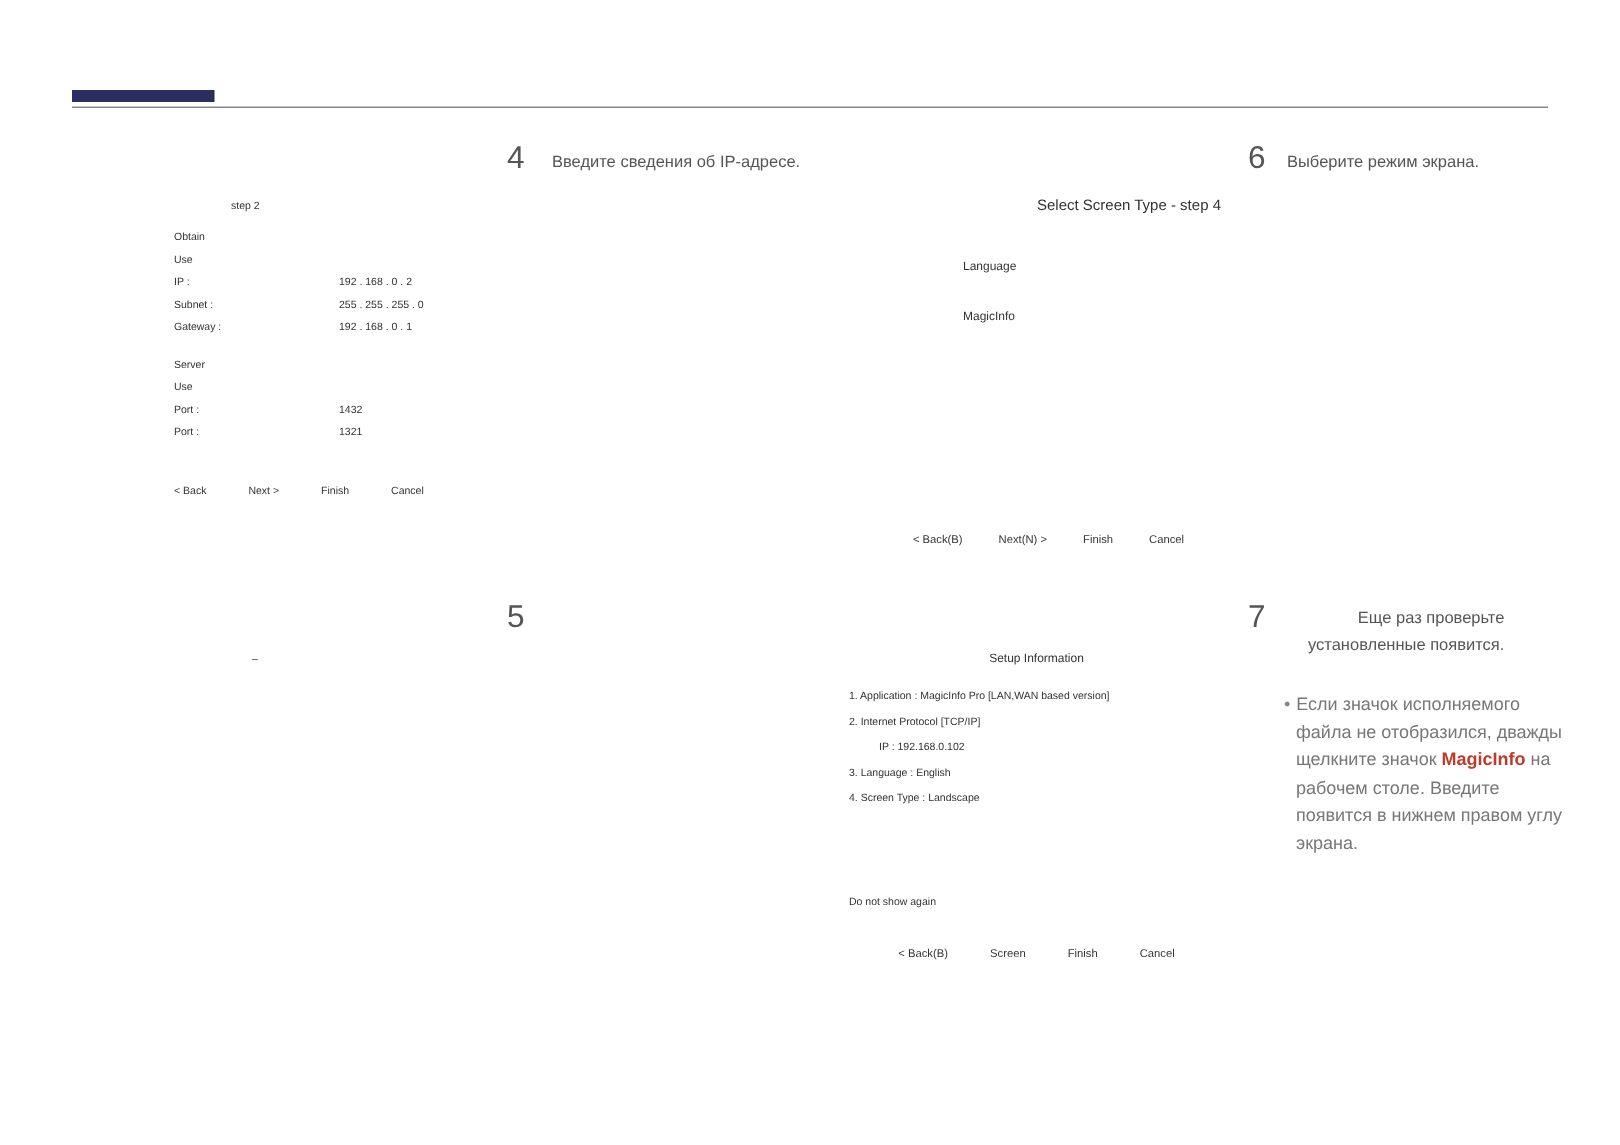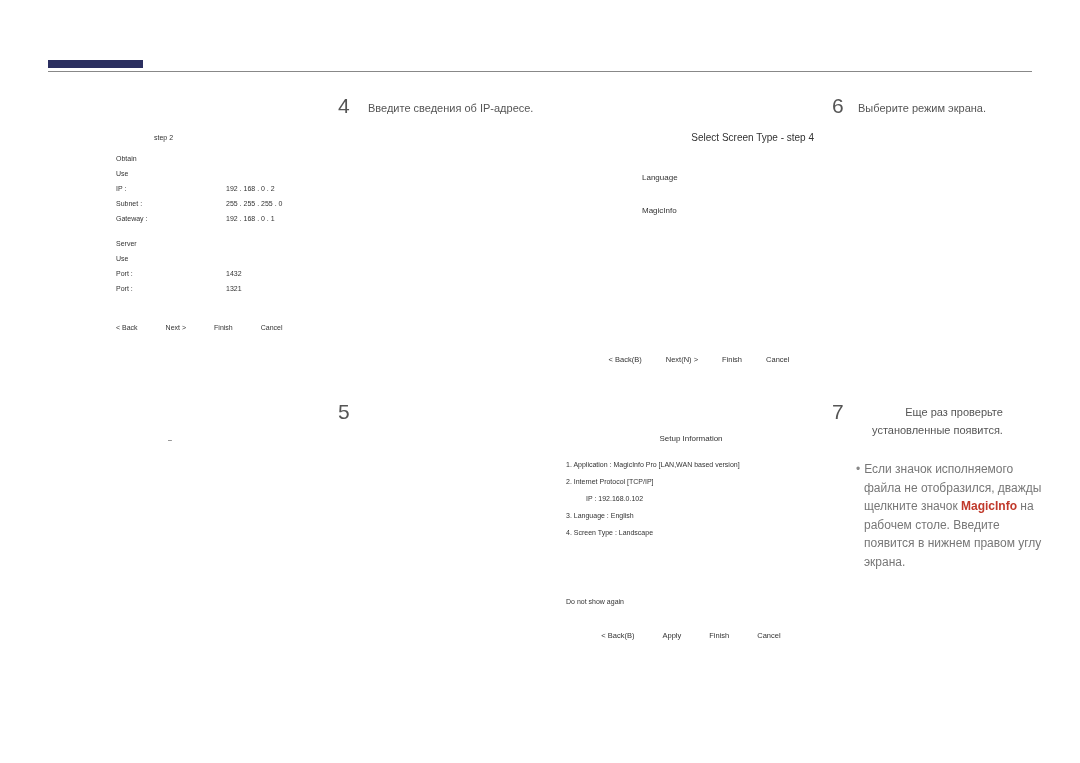--- a/index.html
+++ b/index.html
@@ -145,21 +145,21 @@
     <div class="dlg dlg-info">
       <div class="hd">Setup Information</div>
       <div class="ln">1. Application :   MagicInfo Pro [LAN,WAN based version]</div>
       <div class="ln">2. Internet Protocol [TCP/IP]</div>
       <div class="sub">IP :    192.168.0.102</div>
       <div class="ln">3. Language :    English</div>
       <div class="ln">4. Screen Type :   Landscape</div>
       <div class="chk">Do not show again</div>
       <div class="br">
         <span>&lt; Back(B)</span>
-        <span>Apply</span>
+        <span>Screen</span>
         <span>Finish</span>
         <span>Cancel</span>
       </div>
     </div>
 
     <div class="blk note note-blk">
       <span class="bullet">•</span><span>Если значок исполняемого файла не отобразился, дважды щелкните значок </span><span class="brand">MagicInfo</span><span> на рабочем столе. Введите появится в нижнем правом углу экрана.</span>
     </div>
 
   </div>

